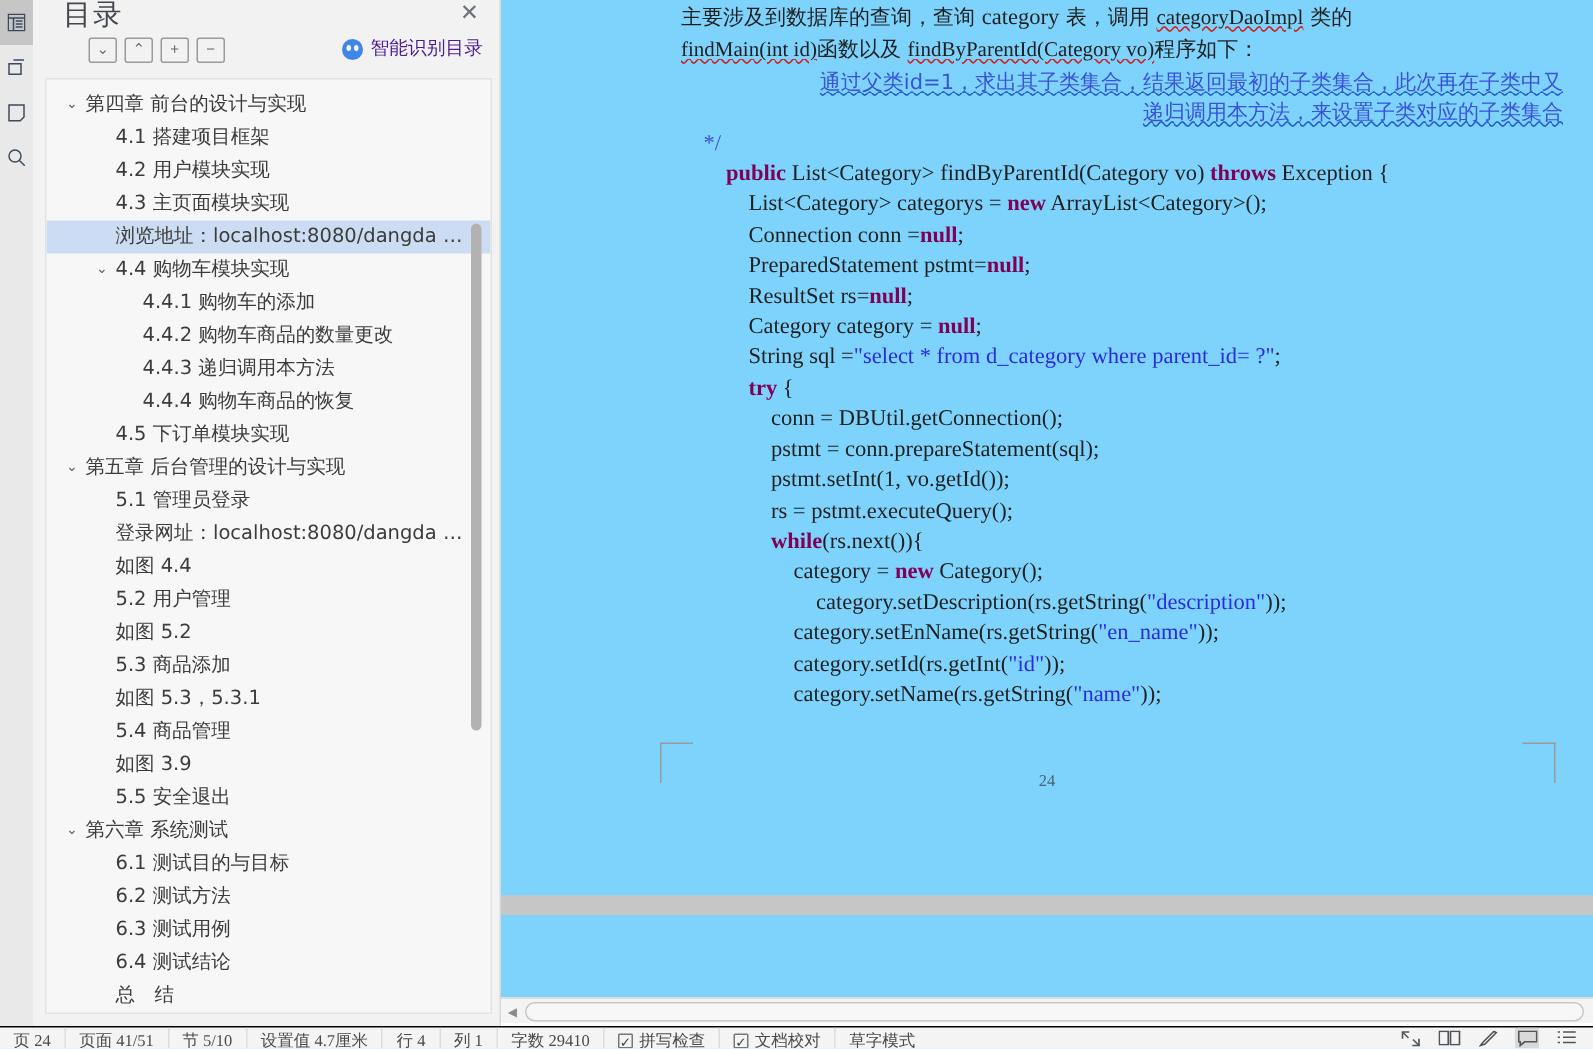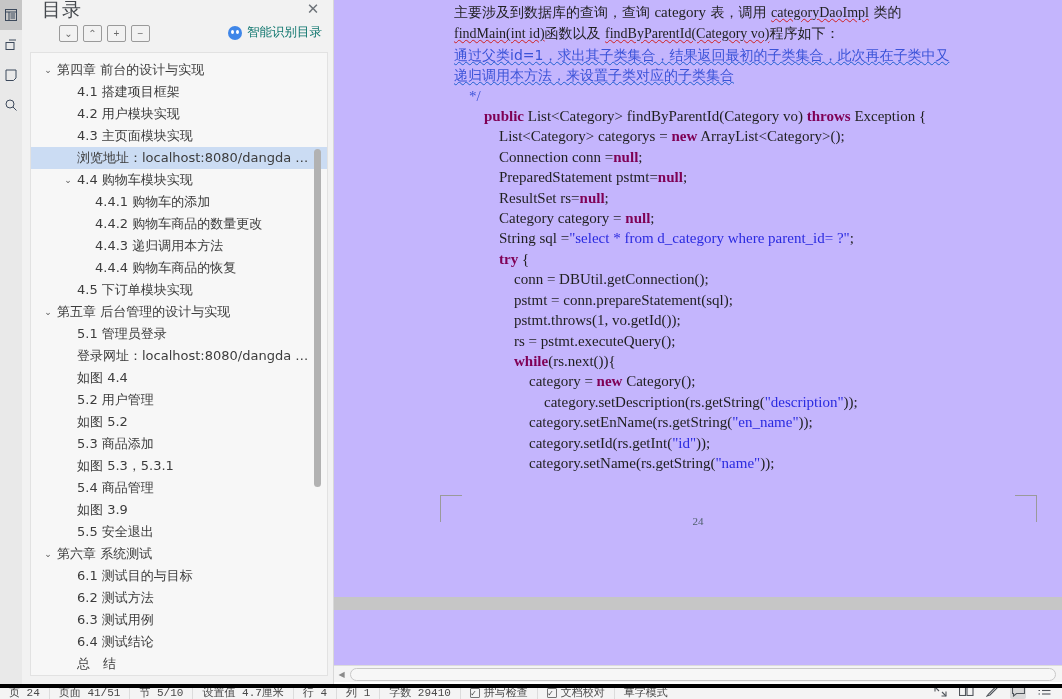--- a/index.html
+++ b/index.html
@@ -54,21 +54,21 @@
     display: flex; align-items: center; justify-content: center;
     font-size: 10px; line-height: 1; cursor: pointer;
   }
   .tb-btn:nth-of-type(1) { left: 37px; }
   .tb-btn:nth-of-type(2) { left: 61px; }
   .tb-btn:nth-of-type(3) { left: 85px; }
   .tb-btn:nth-of-type(4) { left: 109px; }
   .smart-toc {
     position: absolute; right: 12px; top: -1px;
     display: flex; align-items: center; gap: 5px;
-    font-size: 12.5px; color: #0f766e; cursor: pointer;
+    font-size: 12.5px; color: #4c1d95; cursor: pointer;
     font-family: Liberation Serif, serif;
   }
   .smart-dot {
     width: 14px; height: 14px; border-radius: 50%;
     background: #3f86e8; position: relative; flex: none;
   }
   .smart-dot::before, .smart-dot::after {
     content: ''; position: absolute; top: 4px;
     width: 3px; height: 4px; border-radius: 50%; background: #ffffff;
   }
@@ -114,21 +114,21 @@
 
   
   .docarea {
     position: absolute; left: 334px; top: 0;
     width: 728px; height: 665px;
     background: #c6c6c6;
     overflow: hidden;
   }
   .page {
     position: absolute; left: 0; top: 0;
-    width: 728px; background: #c4b5fd;
+    width: 728px; background: #7dd3fc;
   }
   .page.p1 { height: 597px; top: 0; }
   .page.p2 { height: 55px; top: 610px; }
   .page-gap {
     position: absolute; left: 0; top: 597px;
     width: 728px; height: 13px; background: #c6c6c6;
   }
 
   
   .mark { position: absolute; border-color: #9a9a9a; }
@@ -151,43 +151,43 @@
     font-family: "Liberation Serif", serif;
     font-size: 15px; line-height: 20.4px;
     color: #1f1f1f; white-space: pre;
   }
   .ln.cjk { font-family: "DejaVu Sans", sans-serif; font-size: 14px; }
   .kw   { color: #7f0055; font-weight: bold; }
   .str  { color: #2a2ae0; }
   .sq   { text-decoration: underline; text-decoration-style: wavy;
           text-decoration-color: #d02020; text-decoration-thickness: 1px; }
   .sqb  { text-decoration: underline; text-decoration-style: wavy;
-          text-decoration-color: #1f5fd0; text-decoration-thickness: 1px; }
+          text-decoration-color: #1f5fd0; text-decoration-thickness: 1px; text-align: right; }
   .hscroll {
     position: absolute; left: 334px; top: 665px;
     width: 728px; height: 17px;
     background: #f4f4f4; border-top: 1px solid #dcdcdc;
   }
   .hscroll-left {
     position: absolute; left: 2px; top: 3px; width: 11px; height: 11px;
     color: #8a8a8a; font-size: 8px; line-height: 11px; text-align: center;
     cursor: pointer;
   }
   .hscroll-thumb {
     position: absolute; left: 16px; top: 2px; width: 706px; height: 13px;
     background: #f7f7f7; border: 1px solid #c8c8c8; border-radius: 7px;
     cursor: pointer;
   }
 
   .statusbar {
     position: absolute; left: 0; top: 684px; width: 1062px; height: 15px;
-    background: #f4f4f4; border-top: 4px solid #000000;
-    display: flex; align-items: flex-end;
+    background: #f4f4f4; border-top: 1px solid #000000;
+    display: flex; align-items: flex-start;
     font-size: 11px; color: #4a4a4a; overflow: hidden;
-    font-family: Liberation Mono, monospace;
+    font-family: Liberation Serif, serif;
   }
   .sb-item {
     height: 15px; line-height: 18px;
     padding: 0 9px; white-space: nowrap;
     border-right: 1px solid #dcdcdc;
     display: flex; align-items: flex-start; gap: 4px;
     cursor: pointer;
   }
   .sb-item.plain { border-right: none; }
   .sb-chk {
@@ -317,21 +317,21 @@
             <div class="ln">        <span class="kw">public</span> List&lt;Category&gt; findByParentId(Category vo) <span class="kw">throws</span> Exception {</div>
             <div class="ln">            List&lt;Category&gt; categorys = <span class="kw">new</span> ArrayList&lt;Category&gt;();</div>
             <div class="ln">            Connection conn =<span class="kw">null</span>;</div>
             <div class="ln">            PreparedStatement pstmt=<span class="kw">null</span>;</div>
             <div class="ln">            ResultSet rs=<span class="kw">null</span>;</div>
             <div class="ln">            Category category = <span class="kw">null</span>;</div>
             <div class="ln">            String sql =<span class="str">"select * from d_category where parent_id= ?"</span>;</div>
             <div class="ln">            <span class="kw">try</span> {</div>
             <div class="ln">                conn = DBUtil.getConnection();</div>
             <div class="ln">                pstmt = conn.prepareStatement(sql);</div>
-            <div class="ln">                pstmt.throws(1, vo.getId());</div>
+            <div class="ln">                pstmt.setInt(1, vo.getId());</div>
             <div class="ln">                rs = pstmt.executeQuery();</div>
             <div class="ln">                <span class="kw">while</span>(rs.next()){</div>
             <div class="ln">                    category = <span class="kw">new</span> Category();</div>
             <div class="ln">                        category.setDescription(rs.getString(<span class="str">"description"</span>));</div>
             <div class="ln">                    category.setEnName(rs.getString(<span class="str">"en_name"</span>));</div>
             <div class="ln">                    category.setId(rs.getInt(<span class="str">"id"</span>));</div>
             <div class="ln">                    category.setName(rs.getString(<span class="str">"name"</span>));</div>
           </div>
       </div>
 

